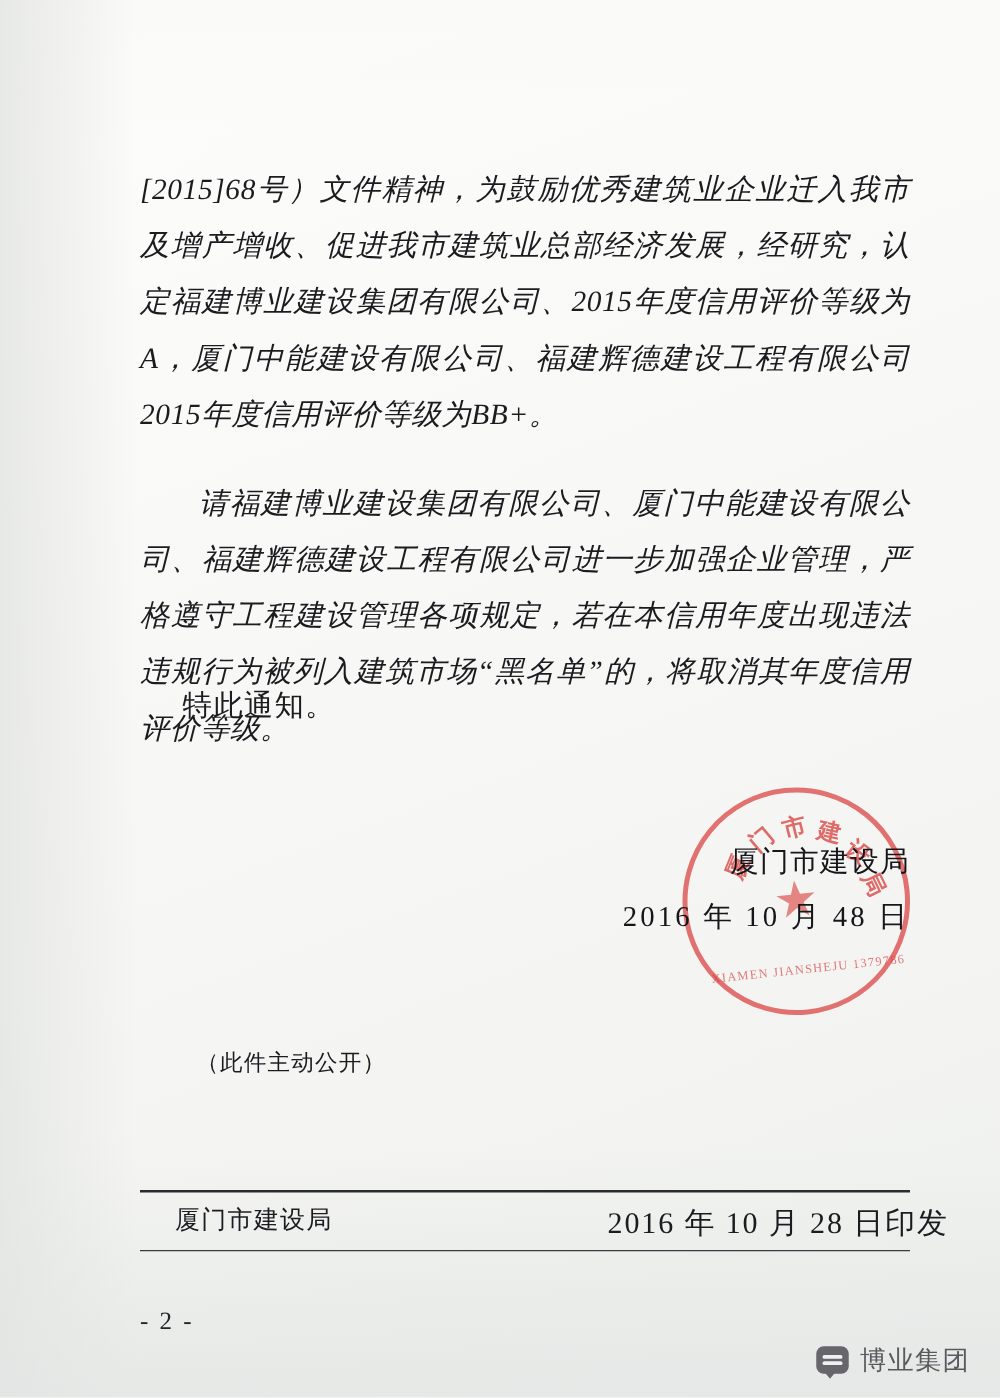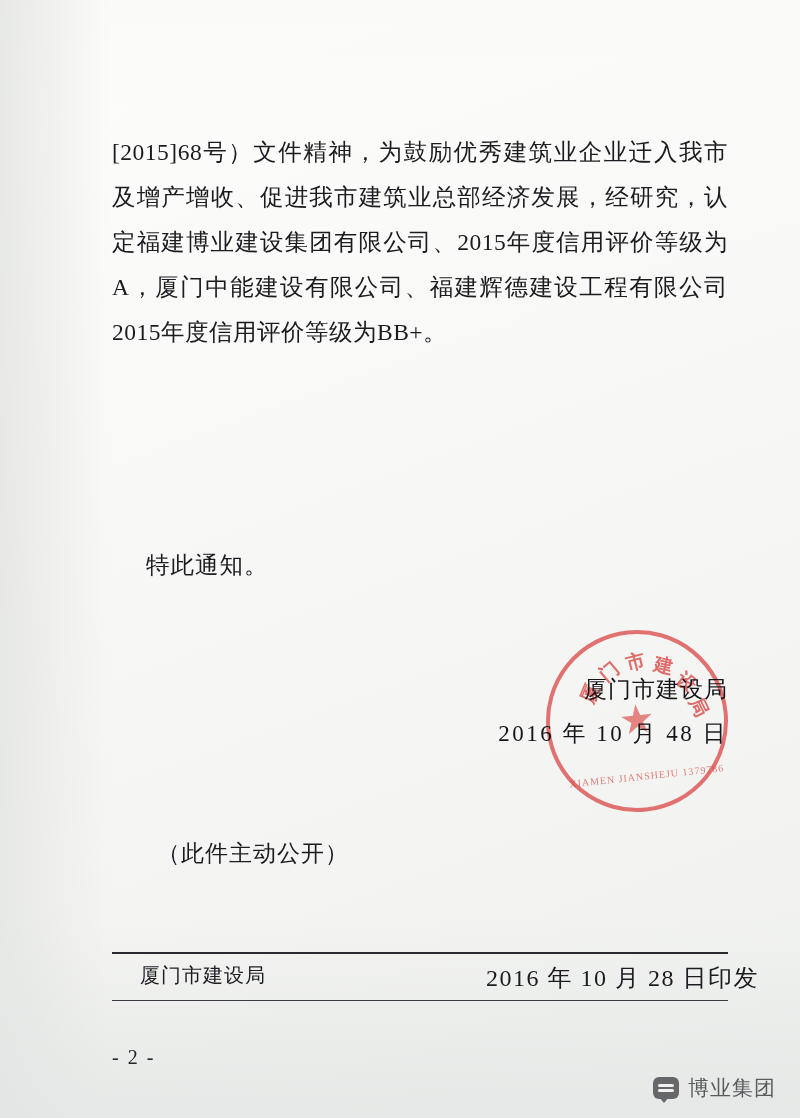--- a/index.html
+++ b/index.html
@@ -51,20 +51,21 @@
     font-size: 23.5px;
     line-height: 45px;
     color: #1b1b20;
     letter-spacing: 0.5px;
     text-align: justify;
     text-justify: inter-character;
   }
   .para {
     margin: 0 0 6px 0;
     text-indent: 0;
+    font-style: italic;
   }
   .para.indent {
     text-indent: 47px;
   }
   .para.spaced {
     margin-top: 26px;
   }
 
   .notice-line {
     position: absolute;
@@ -144,21 +145,21 @@
     text-align: center;
     font-size: 10px;
     letter-spacing: 1px;
     color: rgba(211, 36, 34, 0.68);
   }
 
   .public-note {
     position: absolute;
     left: 157px;
     top: 838px;
-    font-size: 23px;
+    font-size: 18px;
     color: #1b1b20;
     letter-spacing: 1px;
   }
 
   .footer-rule {
     position: absolute;
     left: 112px;
     top: 952px;
     width: 616px;
     height: 0;
@@ -262,20 +263,21 @@
   <div class="paper-shade-left"></div>
   <div class="paper-shade-bottom"></div>
 
   <div class="ghost g1">　　　　　　　　　　</div>
   <div class="ghost g2">　　　　　　　　</div>
   <div class="ghost g3">　　　　　　　　</div>
   <div class="ghost g4">　　　　　</div>
 
   <div class="body-text">
     <p class="para">[2015]68号）文件精神，为鼓励优秀建筑业企业迁入我市及增产增收、促进我市建筑业总部经济发展，经研究，认定福建博业建设集团有限公司、2015年度信用评价等级为 A，厦门中能建设有限公司、福建辉德建设工程有限公司2015年度信用评价等级为BB+。</p>
+    <p class="para indent spaced">请福建博业建设集团有限公司、厦门中能建设有限公司、福建辉德建设工程有限公司进一步加强企业管理，严格遵守工程建设管理各项规定，若在本信用年度出现违法违规行为被列入建筑市场“黑名单”的，将取消其年度信用评价等级。</p>
   </div>
 
   <div class="notice-line">特此通知。</div>
 
   <div class="seal">
     <div class="seal-inner"></div>
     <div class="seal-star">★</div>
     <div class="seal-ring-text">
       <span style="transform: rotate(-62deg) translate(0,-72px) rotate(0deg);">厦</span>
       <span style="transform: rotate(-34deg) translate(0,-74px) rotate(0deg);">门</span>

